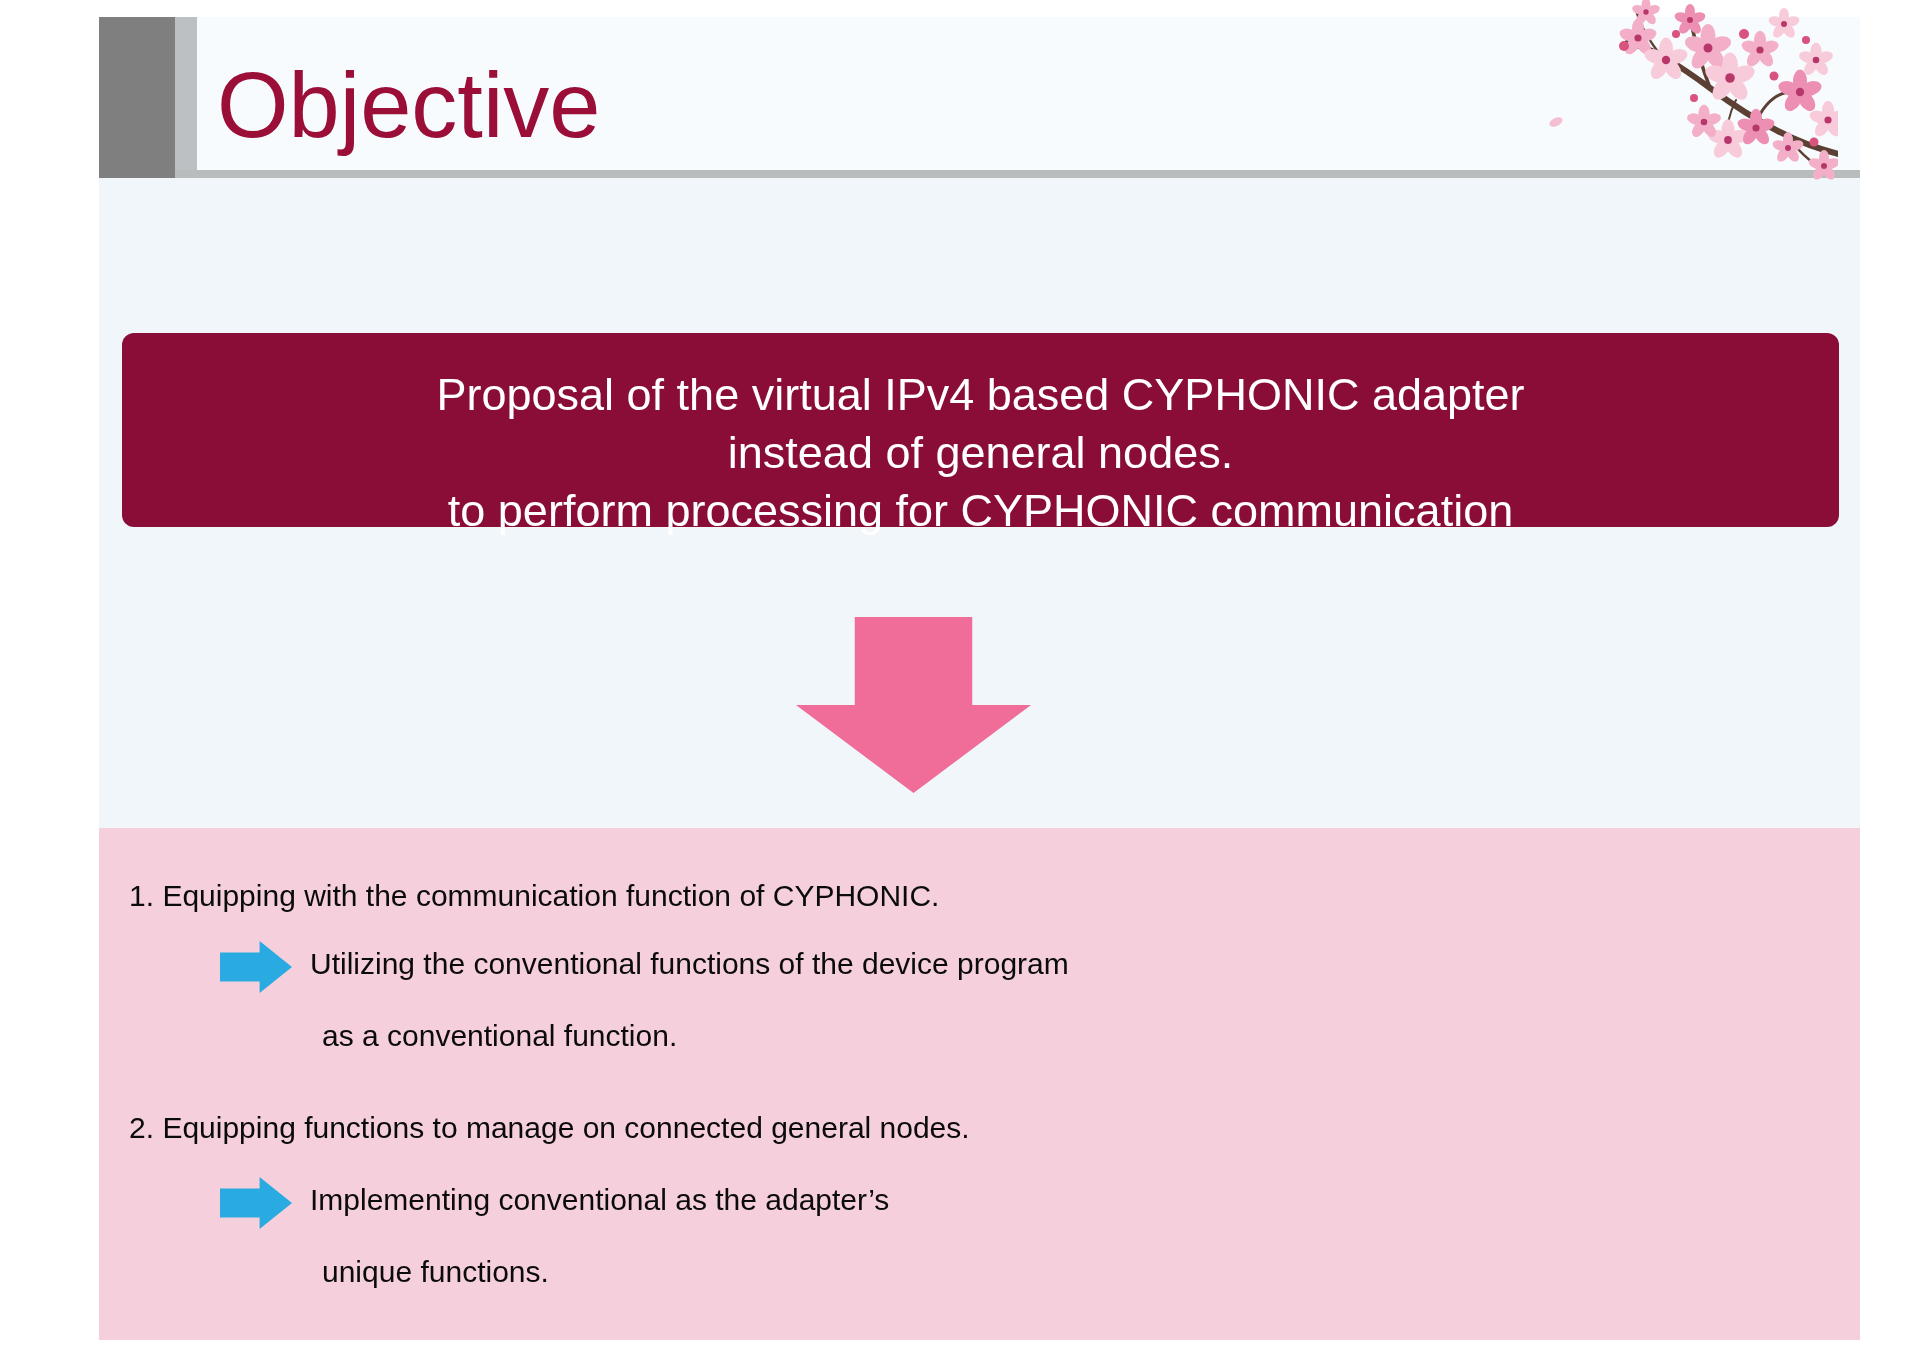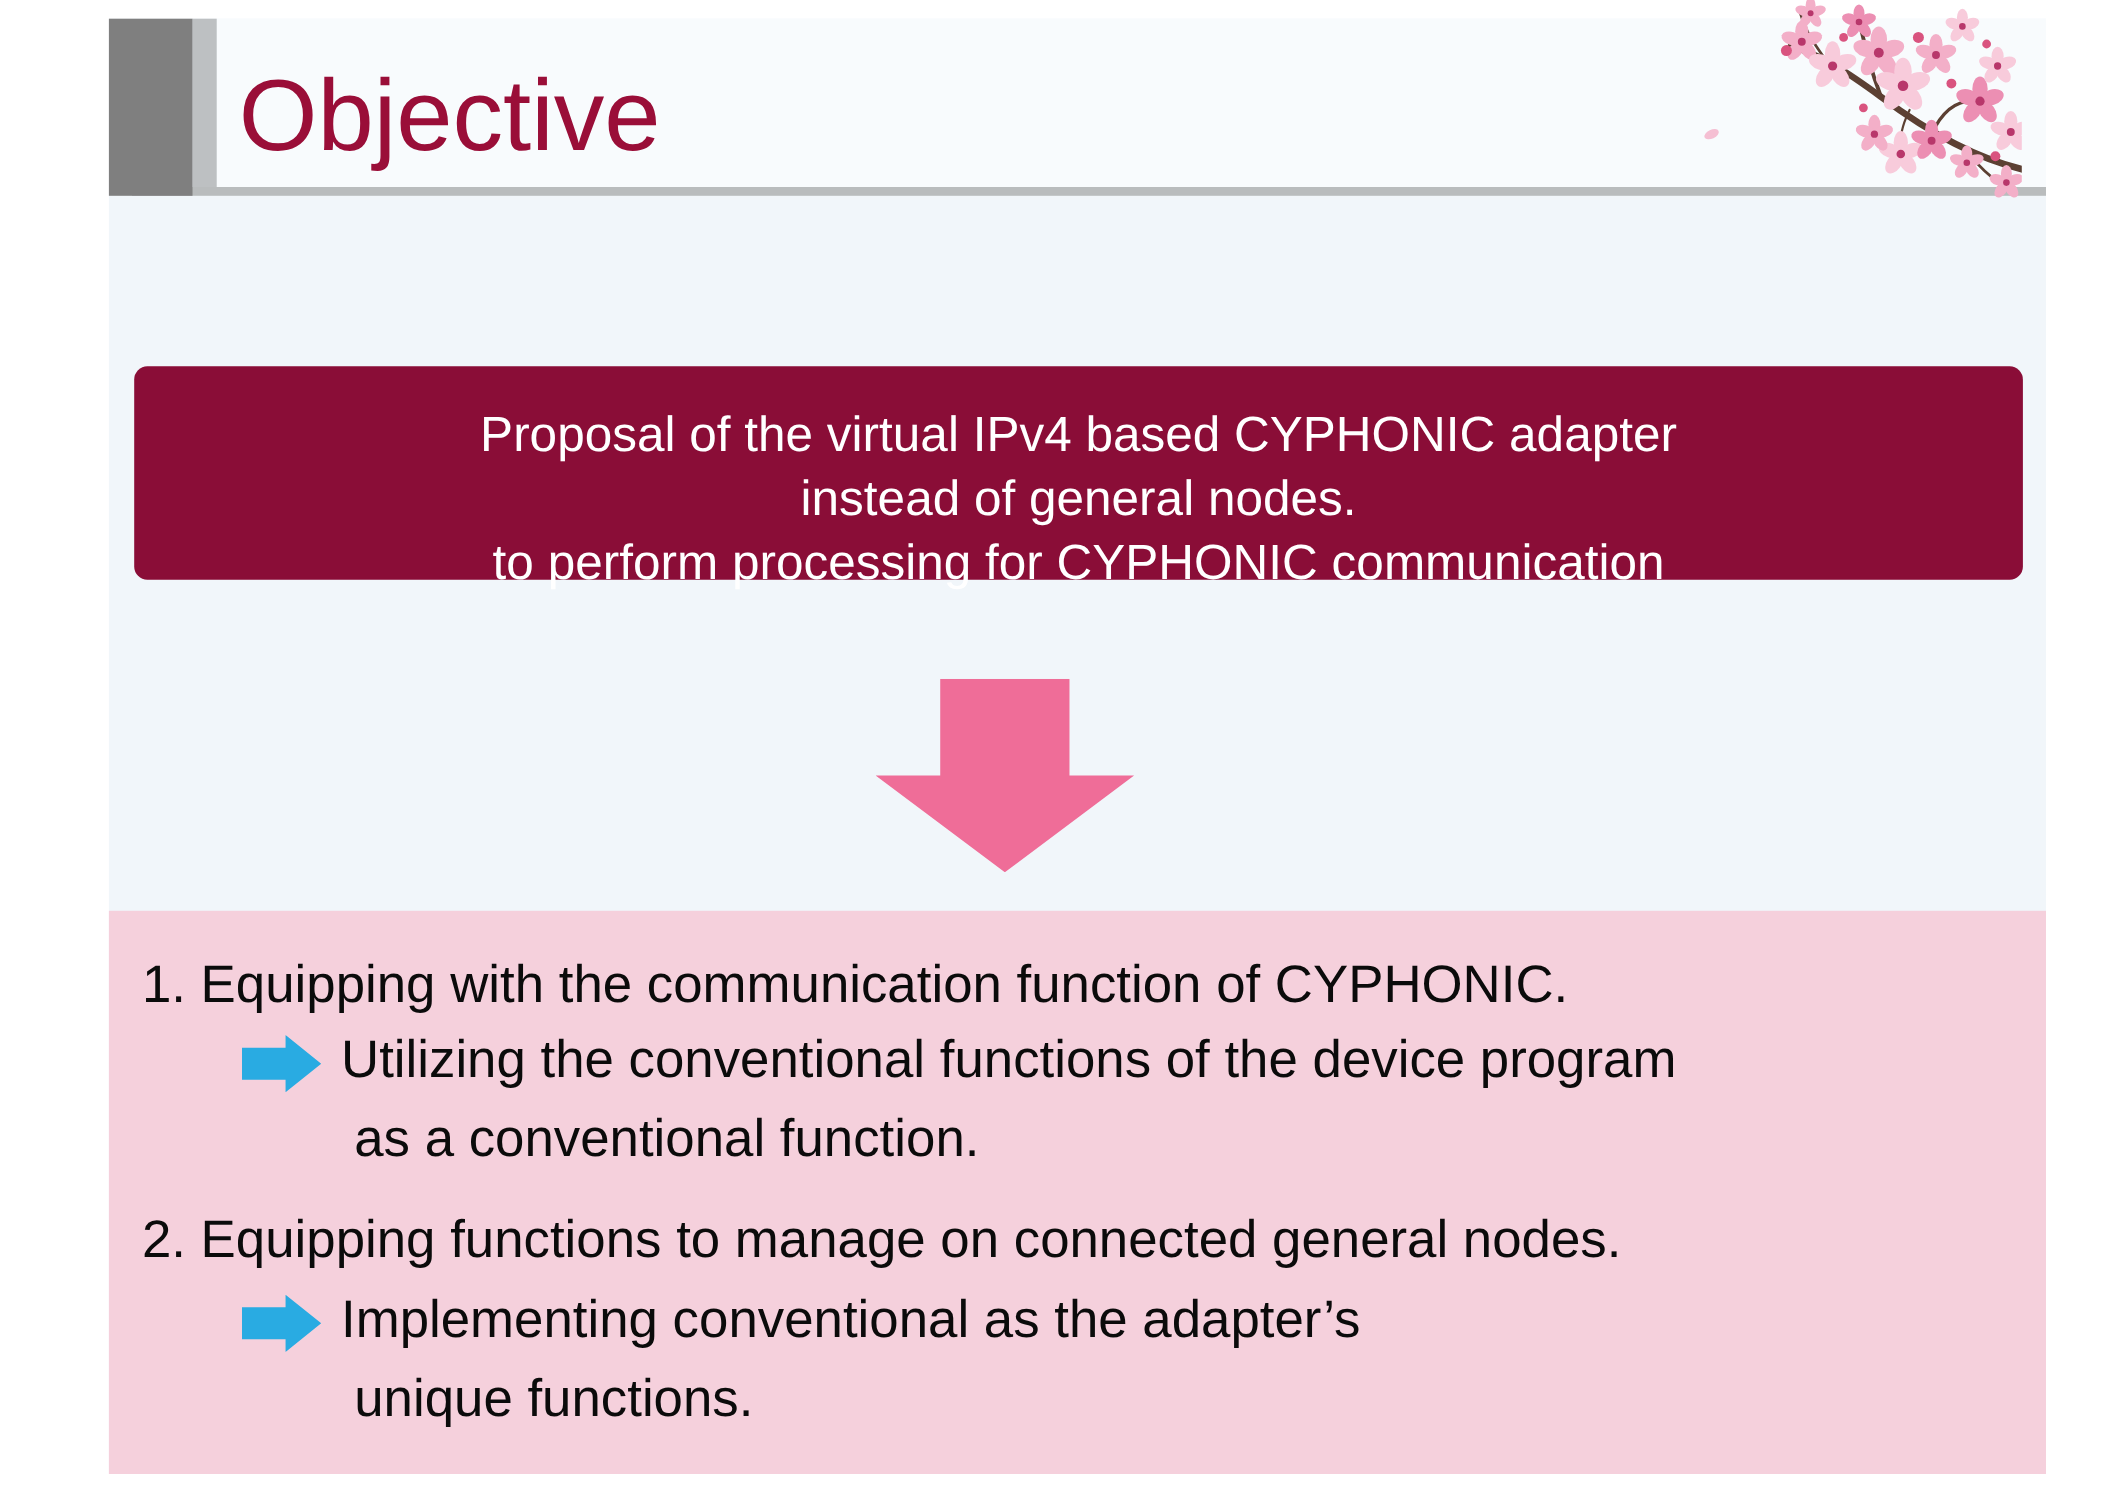--- a/index.html
+++ b/index.html
@@ -55,21 +55,21 @@
     background:var(--big_arrow,#EF6D98);
     clip-path:polygon(25% 0,75% 0,75% 50%,100% 50%,50% 100%,0 50%,25% 50%);
   }
   .pink-section{
     position:absolute;left:0;top:811px;width:100%;height:512px;
     background:var(--pink_section,#F5D0DC);
   }
   .pink-section .line{
     position:absolute;
     color:var(--body_text,#0b0b0b);
-    font-size:48px;line-height:60px;white-space:nowrap;
+    font-size:30px;line-height:60px;white-space:nowrap;
   }
   .point-line1{left:30px;top:38px;}
   .sub1-line1{left:211px;top:106px;}
   .sub1-line2{left:223px;top:178px;}
   .point-line2{left:30px;top:270px;}
   .sub2-line1{left:211px;top:342px;}
   .sub2-line2{left:223px;top:414px;}
   .small-arrow{
     position:absolute;width:72px;height:52px;
     background:var(--small_arrow,#29ABE2);

